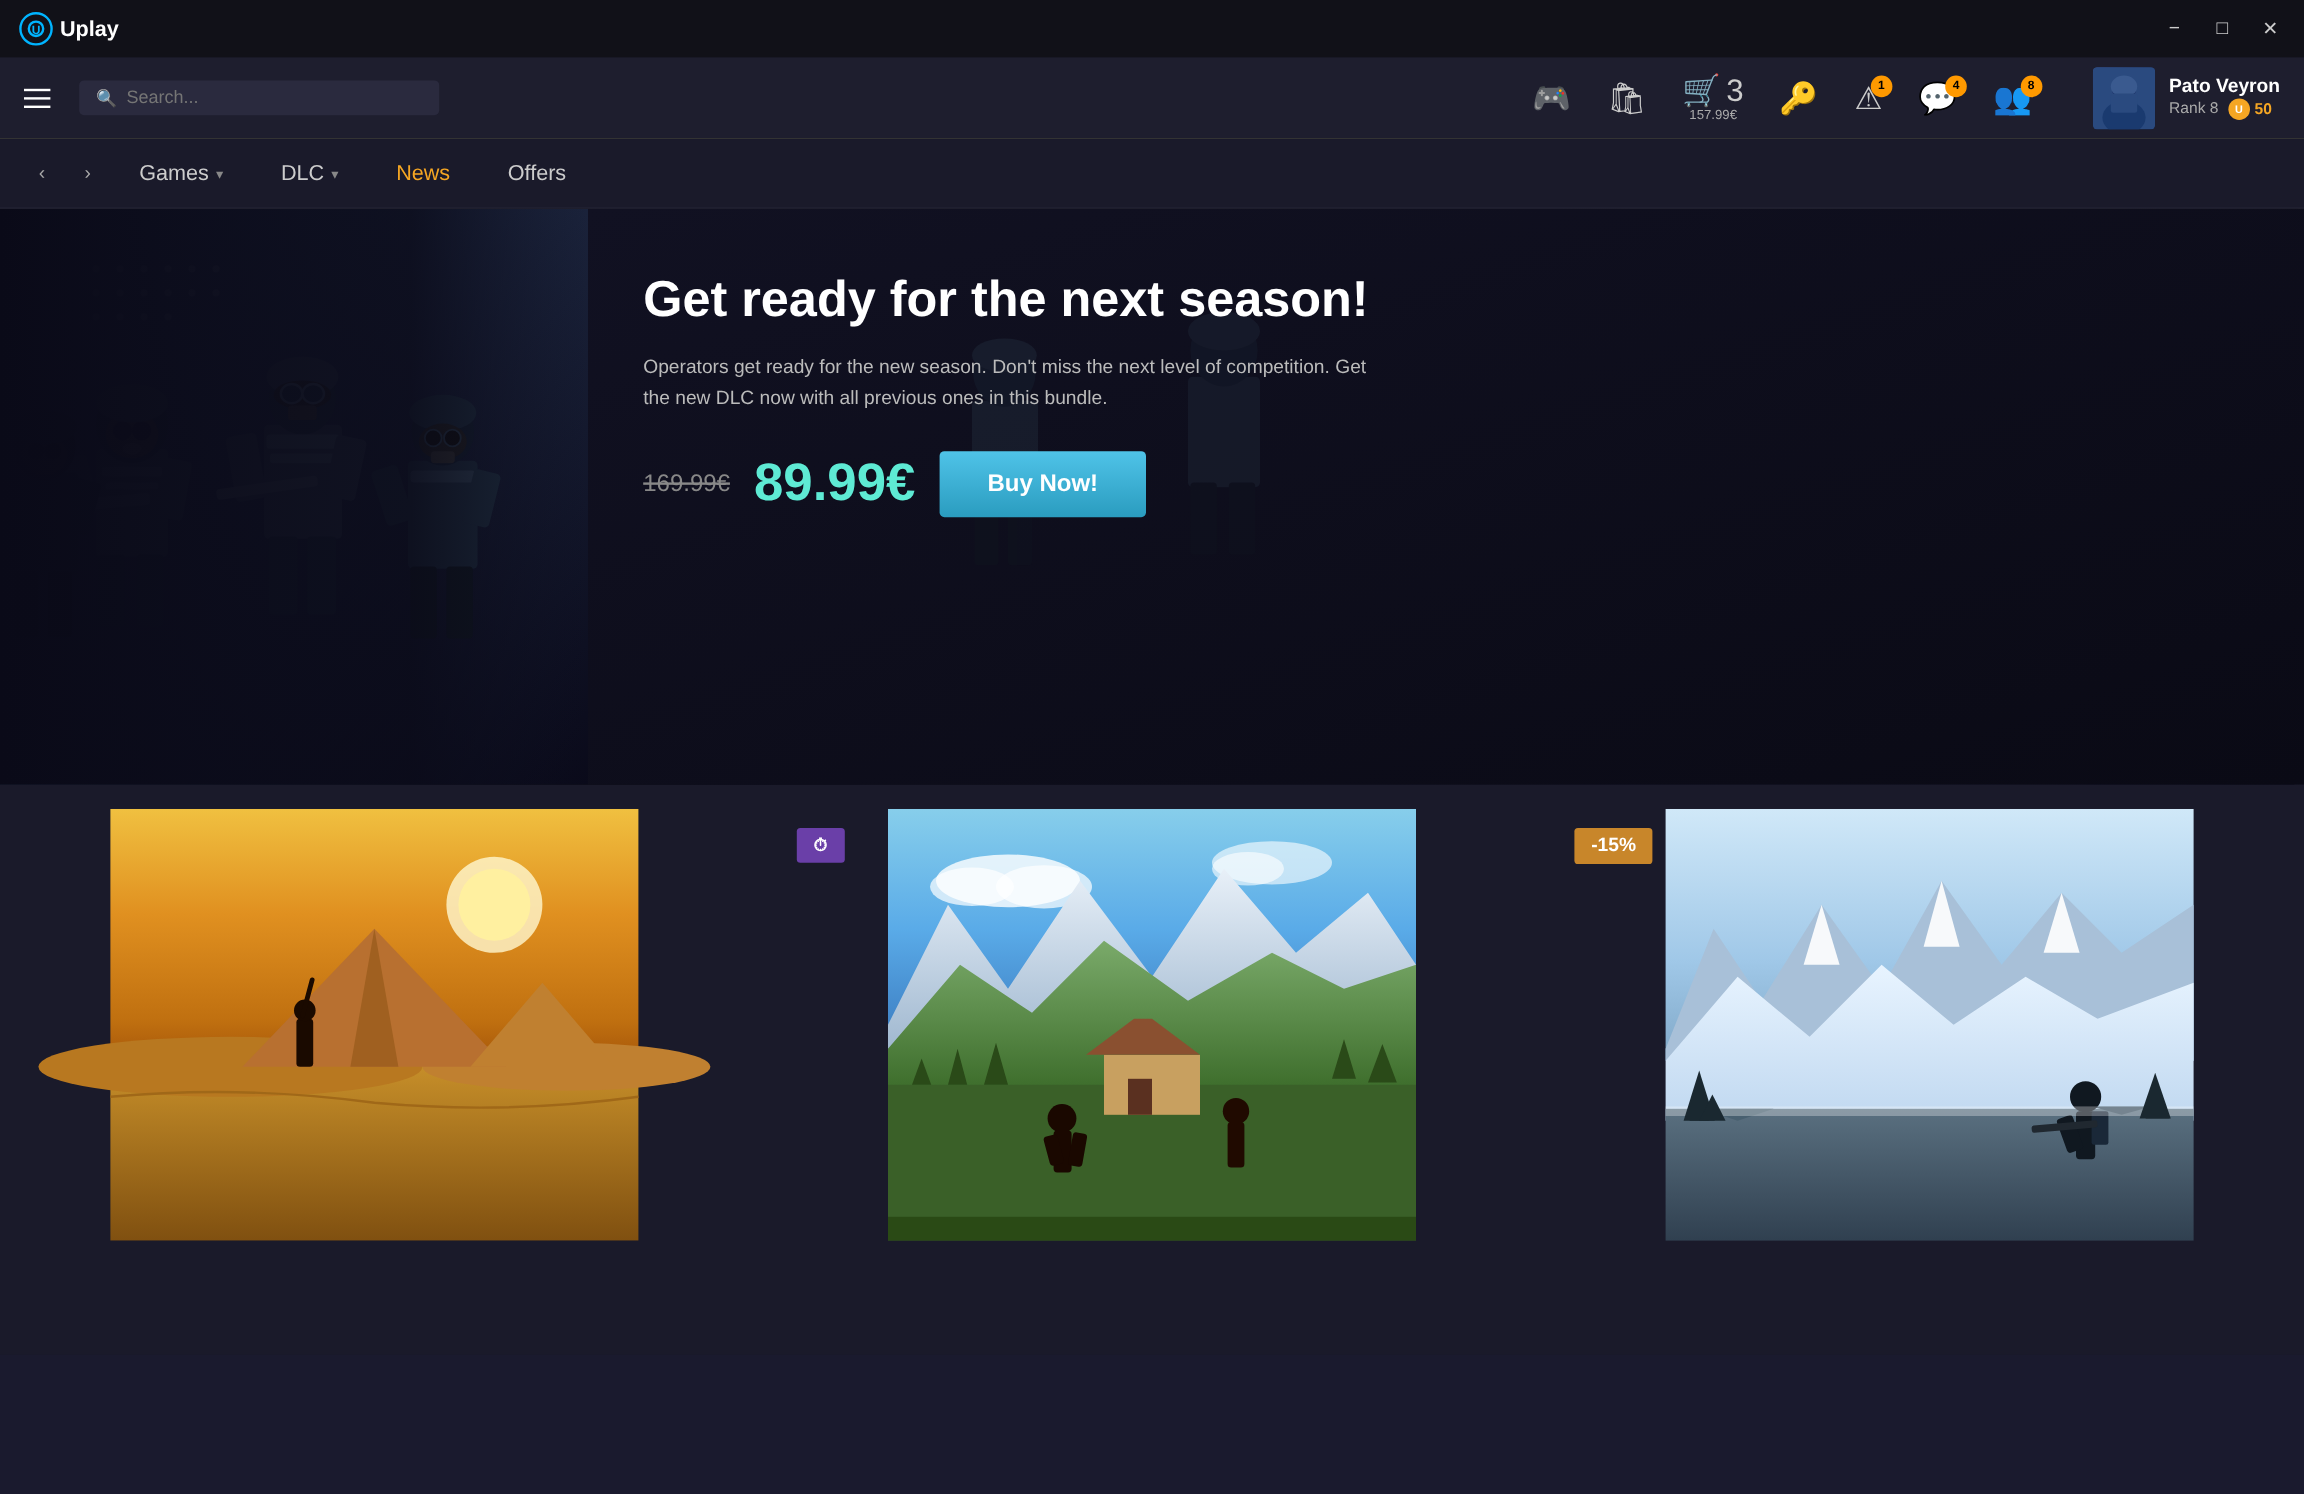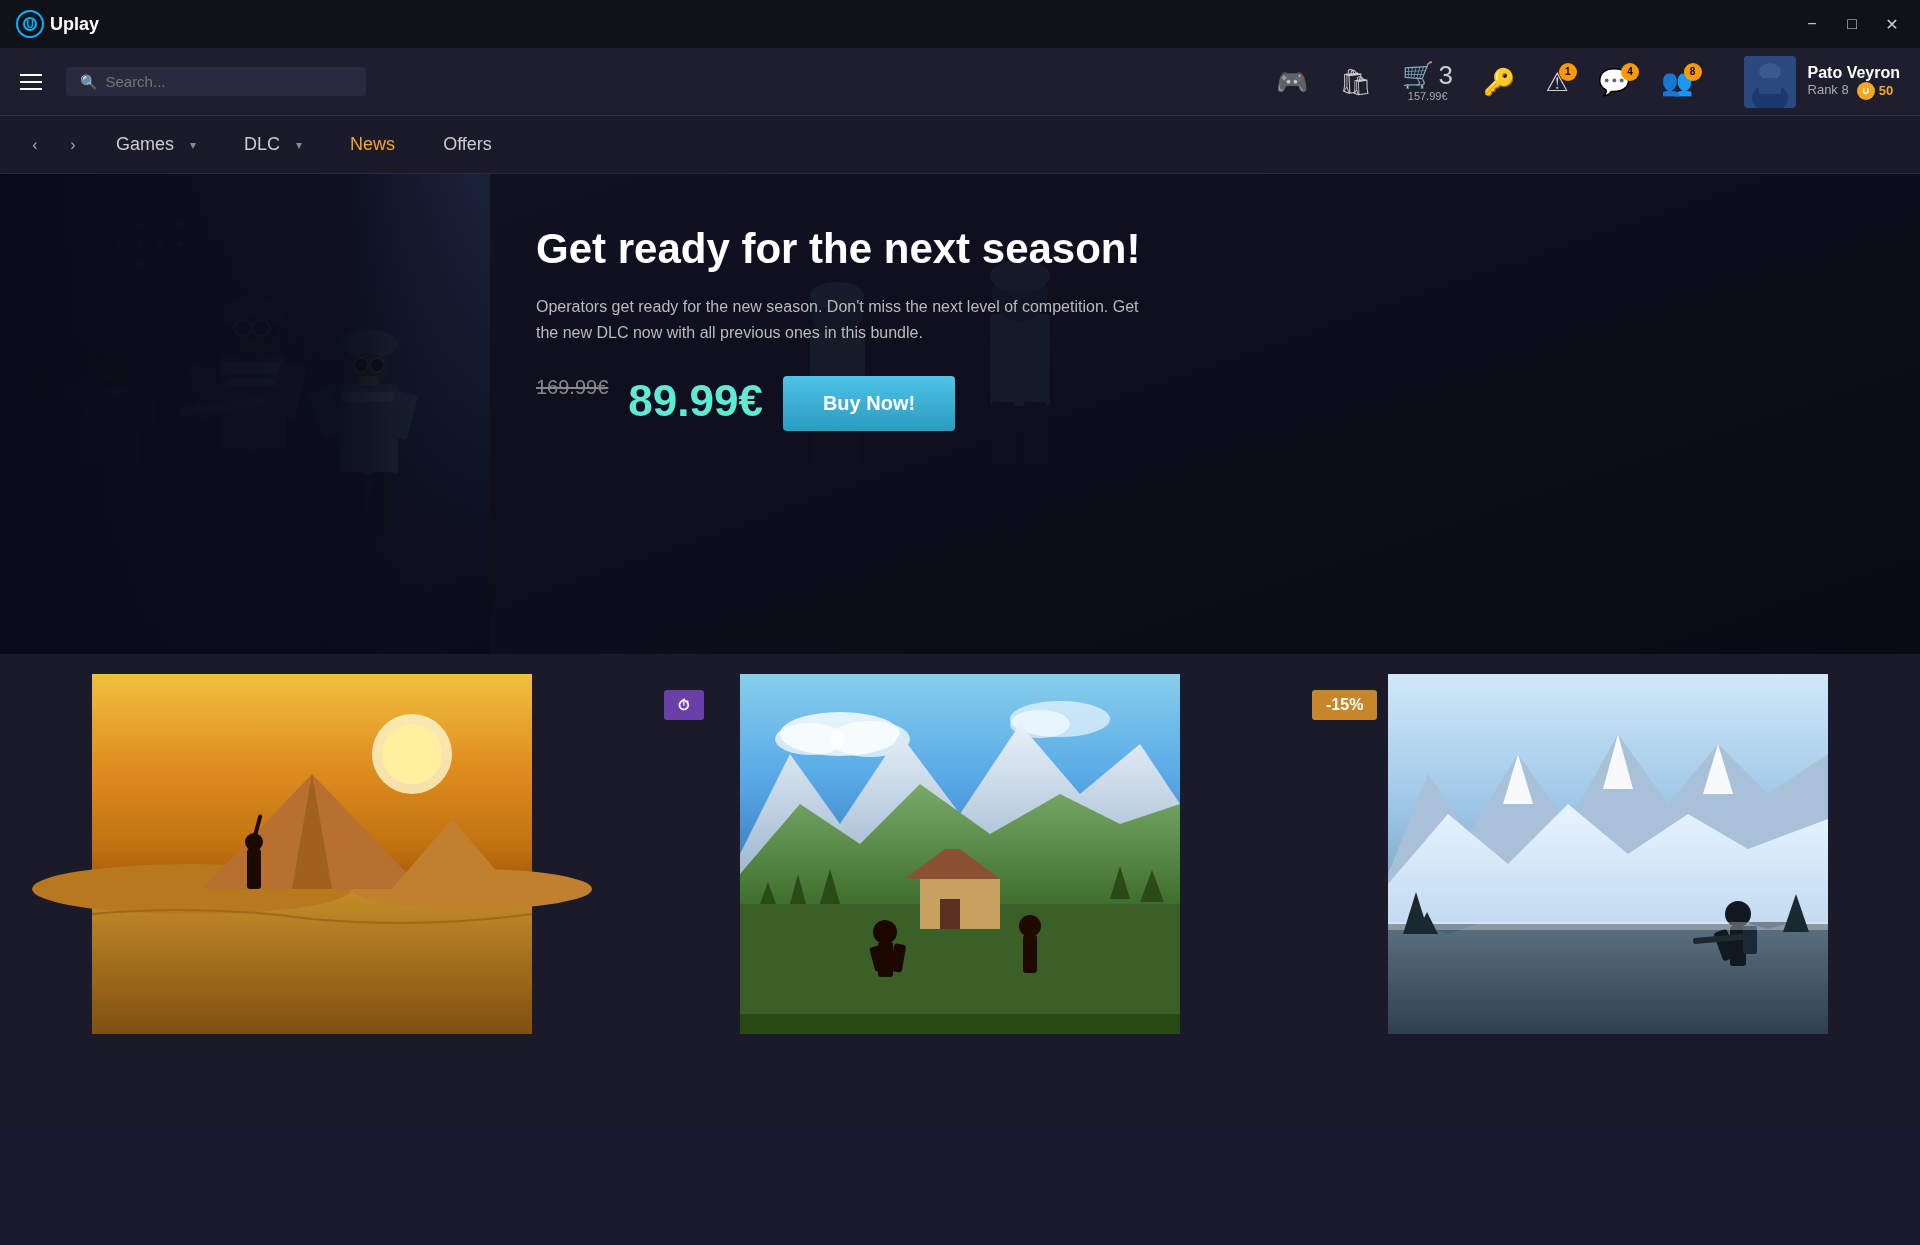--- a/index.html
+++ b/index.html
@@ -230,21 +230,21 @@
       align-items: center;
       justify-content: center;
       cursor: pointer;
       color: #aaa;
       font-size: 16px;
       border-radius: 3px;
     }
     .nav-link {
       display: flex;
       align-items: center;
-      gap: 16px;
+      gap: 6px;
       padding: 8px 20px;
       font-size: 18px;
       cursor: pointer;
       color: #ccc;
       border-radius: 3px;
       transition: color 0.2s;
       text-align: center;
     }
     .nav-link.active { color: #f5a623; }
     .nav-link .chevron { font-size: 12px; color: #888; }
@@ -283,20 +283,21 @@
     }
     .hero-desc {
       font-size: 16px;
       color: #bbb;
       line-height: 1.6;
       margin-bottom: 30px;
       max-width: 620px;
     }
     .hero-pricing {
       display: flex;
+      align-items: center;
       gap: 20px;
       margin-bottom: 24px;
     }
     .old-price {
       font-size: 20px;
       color: #888;
       text-decoration: line-through;
     }
     .new-price {
       font-size: 44px;

